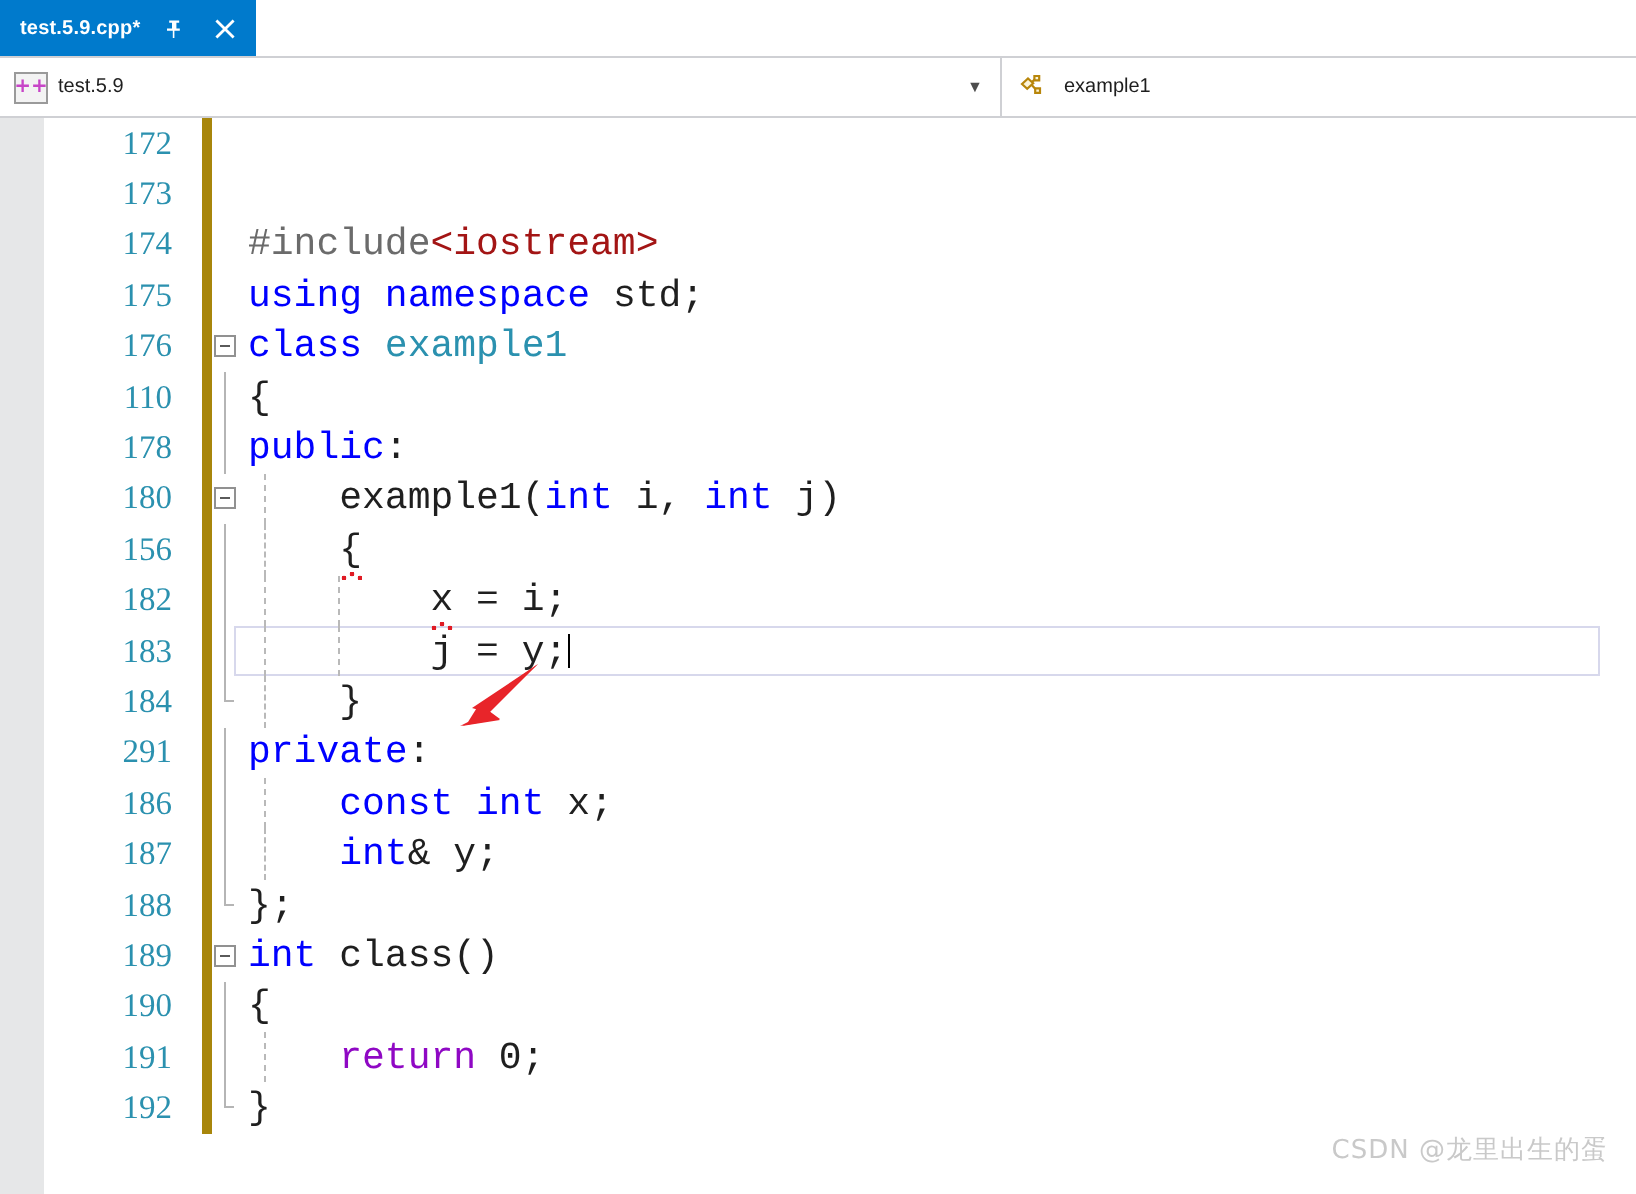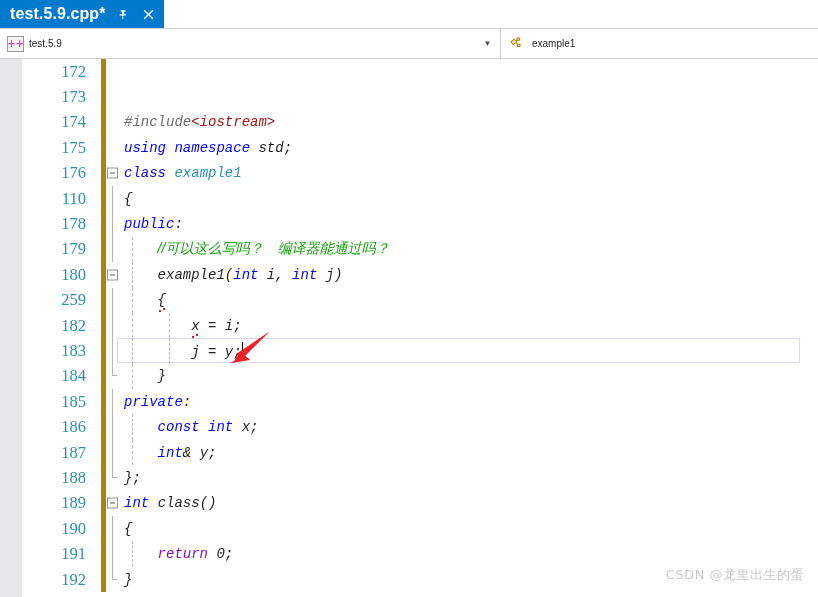--- a/index.html
+++ b/index.html
@@ -25,21 +25,21 @@
   .tab-active {
     background: #007acc;
     color: #ffffff;
     display: flex;
     align-items: center;
     padding: 0 8px 0 10px;
     gap: 10px;
     min-width: 0;
   }
   .tab-title {
-    font-size: 16px;
+    font-size: 10px;
     font-weight: bold;
     letter-spacing: 0.1px;
     white-space: nowrap;
   }
   .tab-icon {
     width: 15px; height: 15px;
     display: inline-flex;
     align-items: center;
     justify-content: center;
     color: #ffffff;
@@ -147,27 +147,26 @@
     margin-left: 7px;
   }
   .glyph {
     width: 14px;
     flex: none;
     position: relative;
     align-self: stretch;
   }
   .codetext {
     font-family: "Liberation Mono", monospace;
-    font-size: 14px;
+    font-size: 19px;
     white-space: pre;
     color: #1f1f1f;
     padding-left: 4px;
     position: relative;
     z-index: 2;
-    font-style: italic;
   }
   
   .k  { color: #0000ff; }            
   .ctl{ color: #8f08c4; }            
   .ty { color: #2b91af; }            
   .str{ color: #a31515; }            
   .pp { color: #6b6b6b; }            
   .cm { color: #17a00e; font-family: "Liberation Sans", sans-serif; }  
   .pl { color: #1f1f1f; }            
 
@@ -364,39 +363,30 @@
         </div>
         <div class="line">
           <span class="lineno">178</span>
           <span class="changebar"></span>
           <span class="glyph">
             <span class="vguide"></span>
           </span>
           <span class="codetext"><span class="k">public</span>:</span>
         </div>
         <div class="line">
-          <span class="lineno">179</span>
-          <span class="changebar"></span>
-          <span class="glyph">
-            <span class="vguide"></span>
-          </span>
-          <span class="codetext">    <span class="cm">//可以这么写吗？　编译器能通过吗？</span></span>
-          <div class="indent-guide" style="left: 110px;"></div>
-        </div>
-        <div class="line">
           <span class="lineno">180</span>
           <span class="changebar"></span>
           <span class="glyph">
             <span class="collapse-box"></span>
           </span>
           <span class="codetext">    <span class="pl">example1</span>(<span class="k">int</span> <span class="pl">i</span>, <span class="k">int</span> <span class="pl">j</span>)</span>
           <div class="indent-guide" style="left: 110px;"></div>
         </div>
         <div class="line">
-          <span class="lineno">259</span>
+          <span class="lineno">156</span>
           <span class="changebar"></span>
           <span class="glyph">
             <span class="vguide"></span>
           </span>
           <span class="codetext">    <span class="squig">{</span></span>
           <div class="indent-guide" style="left: 110px;"></div>
         </div>
         <div class="line">
           <span class="lineno">182</span>
           <span class="changebar"></span>
@@ -421,21 +411,21 @@
         <div class="line">
           <span class="lineno">184</span>
           <span class="changebar"></span>
           <span class="glyph">
             <span class="vguide end"></span>
           </span>
           <span class="codetext">    }</span>
           <div class="indent-guide" style="left: 110px;"></div>
         </div>
         <div class="line">
-          <span class="lineno">185</span>
+          <span class="lineno">291</span>
           <span class="changebar"></span>
           <span class="glyph">
             <span class="vguide"></span>
           </span>
           <span class="codetext"><span class="k">private</span>:</span>
         </div>
         <div class="line">
           <span class="lineno">186</span>
           <span class="changebar"></span>
           <span class="glyph">

